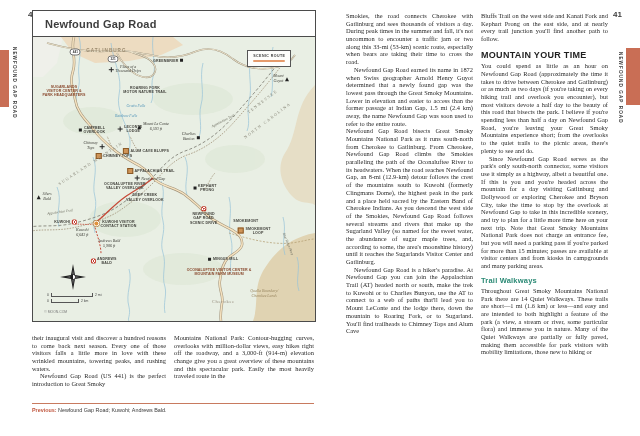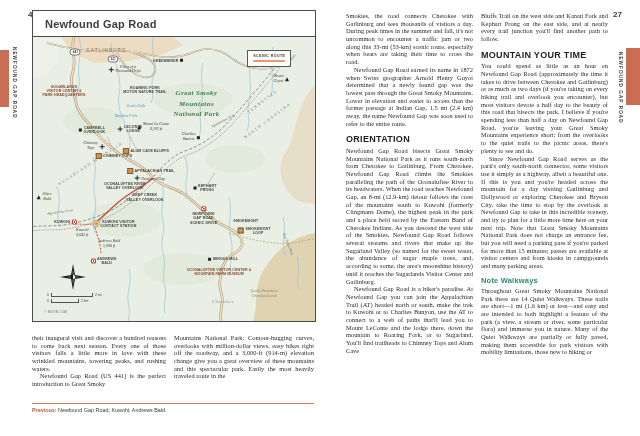--- a/index.html
+++ b/index.html
@@ -219,27 +219,20 @@
               <div>VISITOR CENTER &amp;</div>
               <div>PARK HEADQUARTERS</div>
             </div>
           </div>
           <div class="ml poi" style="left: 39.7%; top: 18.5%; transform: translate(-50%, -50%);">
             <div class="ml-t">
               <div>ROARING FORK</div>
               <div>MOTOR NATURE TRAIL</div>
             </div>
           </div>
-          <div class="ml park" style="left: 58%; top: 23.5%; transform: translate(-50%, -50%);">
-            <div class="ml-t">
-              <div>Great Smoky</div>
-              <div>Mountains</div>
-              <div>National Park</div>
-            </div>
-          </div>
           <div class="ml water" style="left: 36.5%; top: 24.2%; transform: translate(-50%, -50%);">
             <div class="ml-t">
               <div>Grotto Falls</div>
             </div>
           </div>
           <div class="ml water" style="left: 33%; top: 27.8%; transform: translate(-50%, -50%);">
             <div class="ml-t">
               <div>Rainbow Falls</div>
             </div>
           </div>
@@ -447,36 +440,35 @@
     </div>
 
     <div class="caption-wrap">
       <div class="caption">
         <b>Previous:</b><span> Newfound Gap Road; Kuwohi; Andrews Bald.</span>
       </div>
     </div>
   </div>
 
   <div>
-    <div class="pagenum pagenum-right">27</div>
+    <div class="pagenum pagenum-right">41</div>
     <div class="tab tab-right"></div>
     <div class="tab-text tab-text-right">NEWFOUND GAP ROAD</div>
 
     <div class="cols cols-right-page">
       <div class="col">
         <p>Smokies, the road connects Cherokee with Gatlinburg and sees thousands of visitors a day. During peak times in the summer and fall, it's not uncommon to encounter a traffic jam or two along this 33-mi (53-km) scenic route, especially when bears are taking their time to cross the road.</p>
         <p class="ind">Newfound Gap Road earned its name in 1872 when Swiss geographer Arnold Henry Guyot determined that a newly found gap was the lowest pass through the Great Smoky Mountains. Lower in elevation and easier to access than the former passage at Indian Gap, 1.5 mi (2.4 km) away, the name Newfound Gap was soon used to refer to the entire route.</p>
-        <h2 class="h-sec">ORIENTATION</h2>
         <p>Newfound Gap Road bisects Great Smoky Mountains National Park as it runs south-north from Cherokee to Gatlinburg. From Cherokee, Newfound Gap Road climbs the Smokies paralleling the path of the Oconaluftee River to its headwaters. When the road reaches Newfound Gap, an 8-mi (12.9-km) detour follows the crest of the mountains south to Kuwohi (formerly Clingmans Dome), the highest peak in the park and a place held sacred by the Eastern Band of Cherokee Indians. As you descend the west side of the Smokies, Newfound Gap Road follows several streams and rivers that make up the Sugarland Valley (so named for the sweet water, the abundance of sugar maple trees, and, according to some, the area's moonshine history) until it reaches the Sugarlands Visitor Center and Gatlinburg.</p>
         <p class="ind">Newfound Gap Road is a hiker's paradise. At Newfound Gap you can join the Appalachian Trail (AT) headed north or south, make the trek to Kuwohi or to Charlies Bunyon, use the AT to connect to a web of paths that'll lead you to Mount LeConte and the lodge there, down the mountain to Roaring Fork, or to Sugarland. You'll find trailheads to Chimney Tops and Alum Cave</p>
       </div>
       <div class="col">
         <p>Bluffs Trail on the west side and Kanati Fork and Kephart Prong on the east side, and at nearly every trail junction you'll find another path to follow.</p>
         <h2 class="h-sec">MOUNTAIN YOUR TIME</h2>
         <p>You could spend as little as an hour on Newfound Gap Road (approximately the time it takes to drive between Cherokee and Gatlinburg) or as much as two days (if you're taking on every hiking trail and overlook you encounter), but most visitors devote a half day to the beauty of this road that bisects the park. I believe if you're spending less than half a day on Newfound Gap Road, you're leaving your Great Smoky Mountains experience short; from the overlooks to the quiet trails to the picnic areas, there's plenty to see and do.</p>
         <p class="ind">Since Newfound Gap Road serves as the park's only south-north connector, some visitors use it simply as a highway, albeit a beautiful one. If this is you and you're headed across the mountain for a day visiting Gatlinburg and Dollywood or exploring Cherokee and Bryson City, take the time to stop by the overlook at Newfound Gap to take in this incredible scenery, and try to plan for a little more time here on your next trip. Note that Great Smoky Mountains National Park does not charge an entrance fee, but you will need a parking pass if you're parked for more than 15 minutes; passes are available at visitor centers and from kiosks in campgrounds and many parking areas.</p>
-        <h3 class="h-sub">Note Walkways</h3>
+        <h3 class="h-sub">Trail Walkways</h3>
         <p>Throughout Great Smoky Mountains National Park there are 14 Quiet Walkways. These trails are short—1 mi (1.6 km) or less—and easy and are intended to both highlight a feature of the park (a view, a stream or river, some particular flora) and immerse you in nature. Many of the Quiet Walkways are partially or fully paved, making them accessible for park visitors with mobility limitations, those new to hiking or</p>
       </div>
     </div>
   </div>
 
 </div>
 
 </body></html>

